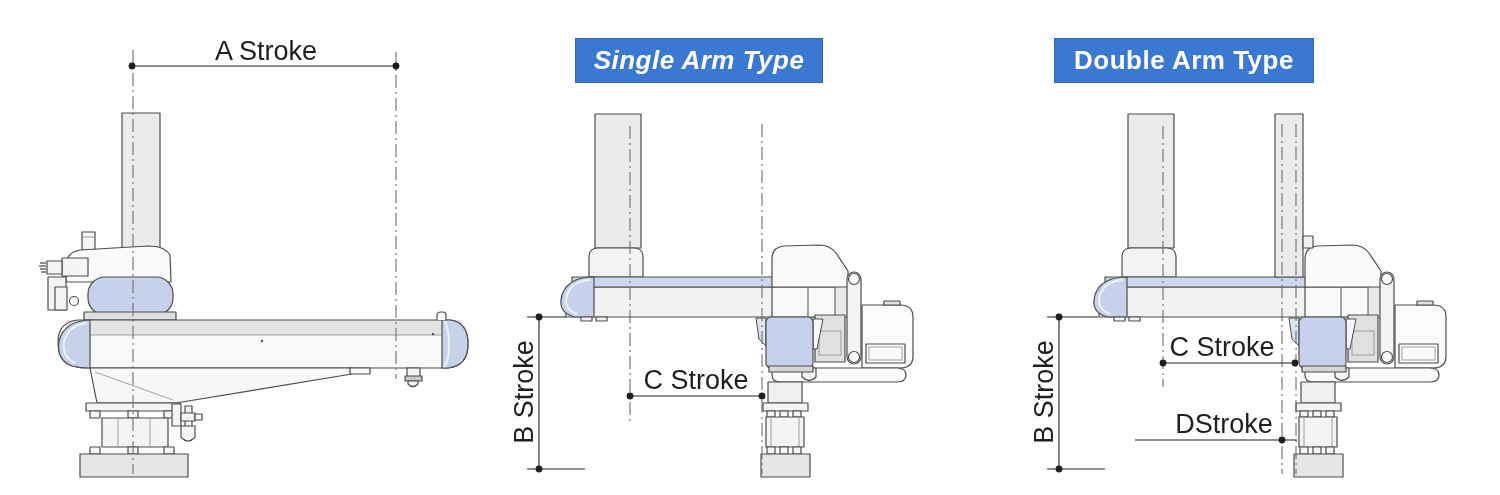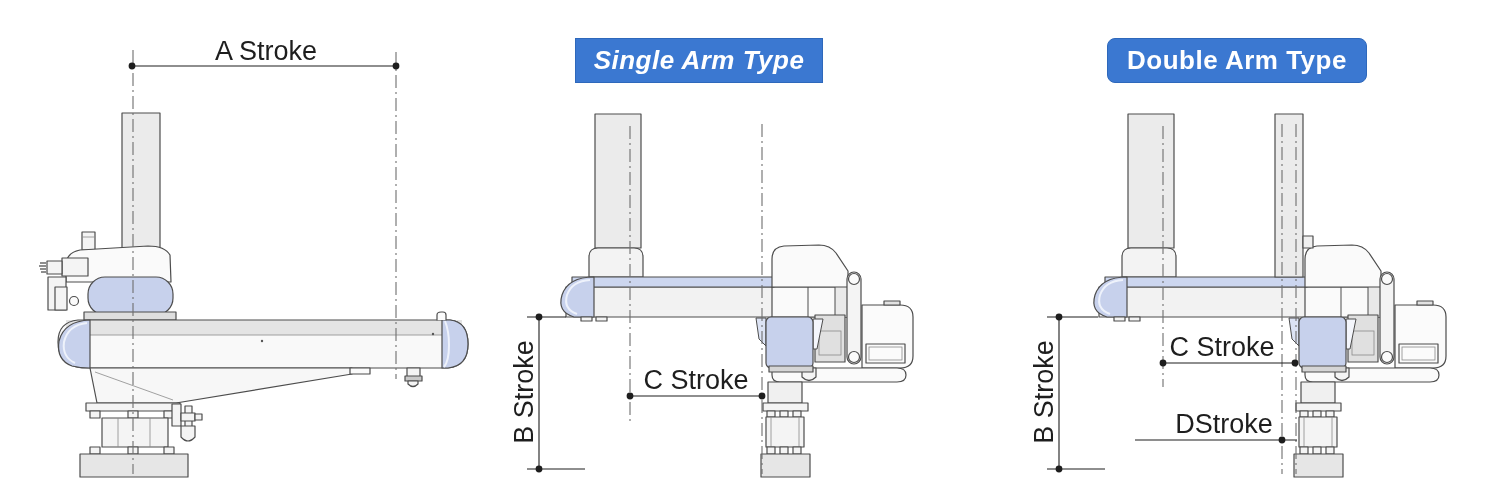--- a/index.html
+++ b/index.html
@@ -37,21 +37,21 @@
     position:absolute; top:38px; height:45px;
     background: var(--banner_blue);
     border:1px solid var(--banner_border);
     box-sizing:border-box;
     color: var(--banner_text);
     font: bold 26px "Liberation Sans", sans-serif;
     display:flex; align-items:center; justify-content:center;
     letter-spacing:0.5px;
   }
   #banner-single { left:575px; width:248px;font-style:italic; }
-  #banner-double { left:1107px; width:260px;border-radius:8px; }
+  #banner-double { left:1054px; width:260px; }
 </style>
 </head>
 <body>
 
 <div class="canvas">
 
 <svg width="1500" height="495" viewBox="0 0 1500 495">
   <defs>
 
     <g id="colgrp">

